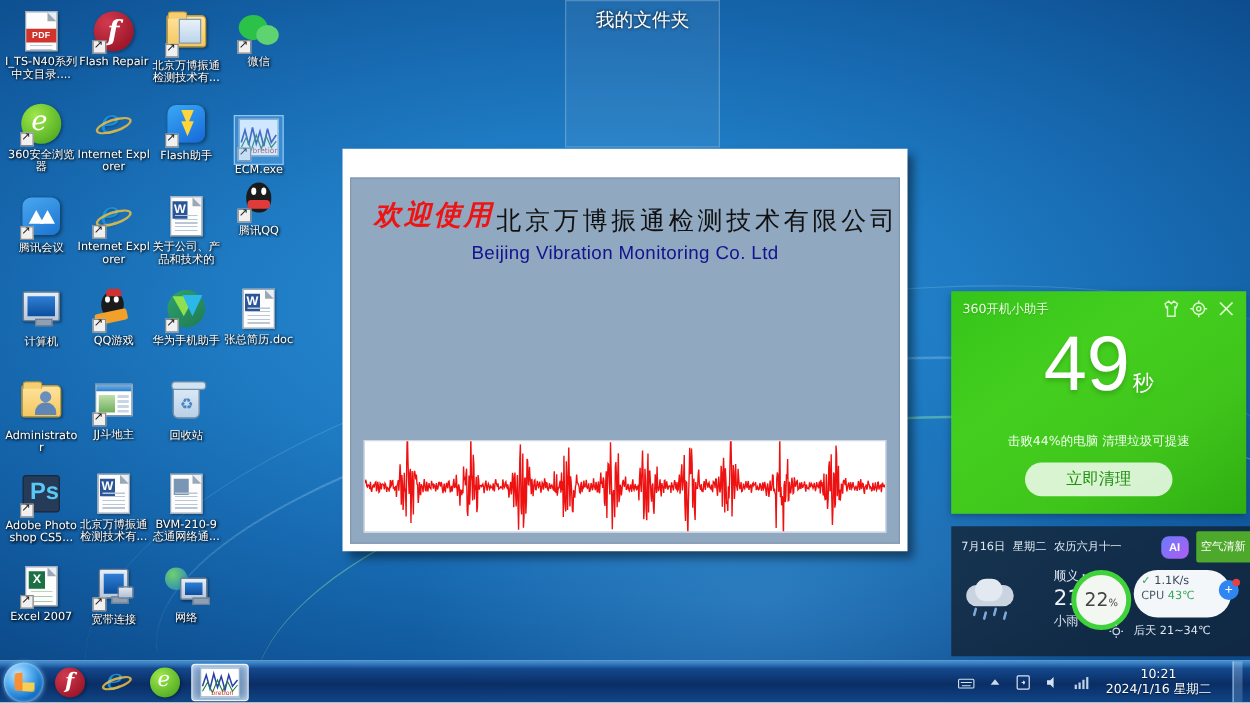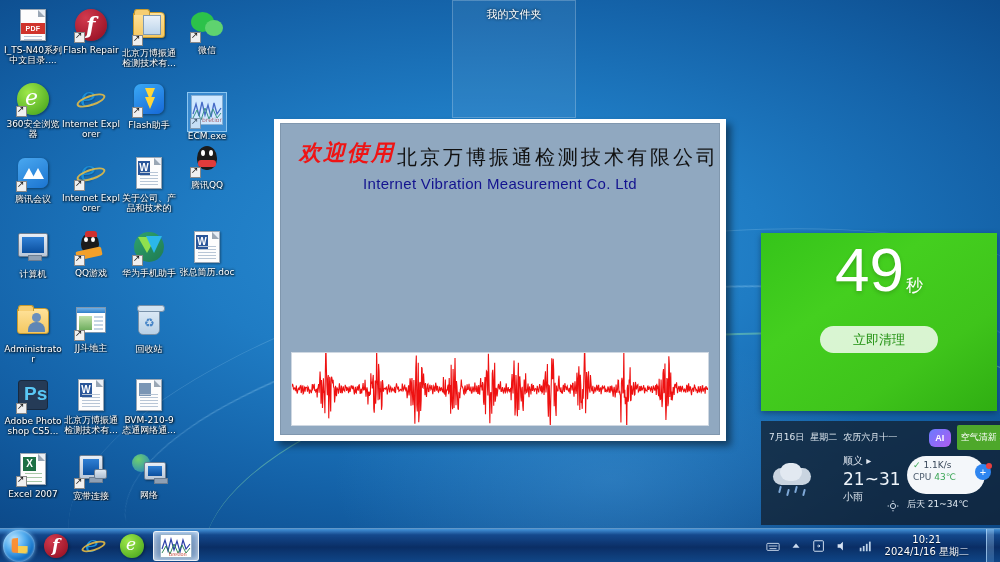--- a/index.html
+++ b/index.html
@@ -97,41 +97,41 @@
   .trash::before{content:"";position:absolute;left:-2px;top:-4px;width:26px;height:5px;background:#dce9f4;
            border:1px solid #7d93a8;border-radius:3px;}
 
   
   #folder-popup {
     position: absolute; left: 452px; top: 0px; width: 124px; height: 118px;
     background: rgba(255,255,255,0.06);
     border: 1px solid rgba(255,255,255,0.22);
   }
   #folder-popup .fp-title {
-    text-align:center; color:#ffffff; font-size:11px; padding-top:6px;
+    text-align:center; color:#ffffff; font-size:15px; padding-top:6px;
     text-shadow: 0 0 3px rgba(0,0,0,.9);
     font-family:"DejaVu Sans","Liberation Sans",sans-serif;
   }
   #folder-popup .fp-item { margin-top: 14px; text-align:center; }
   .bigfolder { width:44px;height:36px;margin:0 auto 3px;position:relative;
             background: linear-gradient(#ffe8ad,#f3c257); border:1px solid #c79a2e;border-radius:2px 5px 3px 3px;
             box-shadow: 2px 2px 3px rgba(0,0,0,0.4); }
   .bigfolder::before{content:"";position:absolute;left:0;top:-5px;width:19px;height:6px;
             background:#f7d077;border:1px solid #c79a2e;border-bottom:none;border-radius:3px 3px 0 0;}
   .bigfolder .tiles{position:absolute;left:8px;top:6px;width:28px;height:24px;
             background:
               linear-gradient(90deg,#d63b3b 0 7px,#3aa655 7px 14px,#3b6fd6 14px 21px,#e0a81f 21px 28px);
             opacity:.92;}
   #folder-popup .fp-lbl { font-size:9px;color:#fff;text-shadow:0 0 3px rgba(0,0,0,.95);
             font-family:"DejaVu Sans","Liberation Sans",sans-serif;}
 
   
   #splash {
     position: absolute; left: 274px; top: 119px; width: 452px; height: 322px;
-    background: #ffffff; padding: 4px 6px 6px 6px;
+    background: #ffffff; padding: 23px 6px 6px 6px;
     box-shadow: 5px 5px 7px rgba(0,0,0,0.45);
   }
   #splash .inner {
     width: 100%; height: 100%;
     background: #90a8c0; border: 1px solid #8097ae;
     position: relative; overflow: hidden;
   }
   #splash .welcome {
     position:absolute; left: 18px; top: 14px;
     font-family: "DejaVu Serif", "Liberation Serif", serif;
@@ -576,33 +576,60 @@
   </div>
 
   <div id="folder-popup">
     <div class="fp-title">我的文件夹</div>
   </div>
 
   <div id="splash">
     <div class="inner">
       <div class="welcome">欢迎使用</div>
       <div class="company-cn">北京万博振通检测技术有限公司</div>
-      <div class="company-en">Internet Vibration Measurement Co. Ltd</div>
+      <div class="company-en">Beijing Vibration Monitoring Co. Ltd</div>
       <div class="waveform">
         <svg id="wave-svg" viewBox="0 0 860 140" preserveAspectRatio="none">
             <path d="M0,65.2 L1,59.9 L2,62.9 L3,69.8 L4,71.1 L5,68.0 L6,67.9 L7,69.8 L8,74.3 L9,63.2 L10,74.9 L11,78.8 L12,72.8 L13,69.0 L14,68.1 L15,72.0 L16,67.8 L17,64.1 L18,63.3 L19,77.9 L20,74.1 L21,63.1 L22,68.6 L23,79.2 L24,78.0 L25,65.5 L26,66.9 L27,75.0 L28,67.0 L29,66.4 L30,66.9 L31,68.4 L32,75.0 L33,65.5 L34,67.3 L35,72.6 L36,78.9 L37,71.0 L38,73.4 L39,74.0 L40,78.2 L41,71.1 L42,60.4 L43,70.0 L44,68.1 L45,61.8 L46,61.2 L47,74.0 L48,70.9 L49,75.3 L50,73.8 L51,69.5 L52,86.6 L53,68.7 L54,67.2 L55,60.5 L56,77.1 L57,57.7 L58,35.8 L59,54.1 L60,98.7 L61,52.6 L62,66.6 L63,107.0 L64,87.5 L65,49.2 L66,76.2 L67,75.2 L68,117.1 L69,34.0 L70,-18.9 L71,27.2 L72,60.2 L73,82.2 L74,49.6 L75,42.8 L76,127.1 L77,73.2 L78,46.2 L79,79.1 L80,113.9 L81,49.9 L82,46.2 L83,51.6 L84,59.2 L85,51.9 L86,66.7 L87,67.4 L88,96.1 L89,85.6 L90,63.6 L91,79.1 L92,83.8 L93,66.7 L94,70.0 L95,70.8 L96,79.2 L97,68.4 L98,58.8 L99,68.2 L100,76.6 L101,77.0 L102,63.2 L103,70.4 L104,78.2 L105,70.3 L106,65.0 L107,72.3 L108,72.6 L109,74.0 L110,61.7 L111,66.6 L112,66.7 L113,73.8 L114,67.4 L115,68.6 L116,71.9 L117,78.1 L118,65.0 L119,70.6 L120,75.4 L121,71.0 L122,64.2 L123,64.0 L124,67.3 L125,70.4 L126,63.4 L127,66.6 L128,74.8 L129,80.6 L130,72.7 L131,65.8 L132,76.9 L133,77.9 L134,69.5 L135,64.7 L136,70.6 L137,73.1 L138,62.7 L139,61.9 L140,69.3 L141,79.6 L142,74.8 L143,69.5 L144,78.5 L145,72.2 L146,65.9 L147,58.3 L148,72.8 L149,68.1 L150,69.8 L151,52.1 L152,71.3 L153,85.1 L154,72.2 L155,66.9 L156,72.6 L157,100.3 L158,76.2 L159,77.1 L160,83.7 L161,75.2 L162,81.0 L163,39.2 L164,60.3 L165,55.3 L166,68.9 L167,51.7 L168,42.6 L169,108.3 L170,116.2 L171,86.4 L172,53.4 L173,98.8 L174,77.1 L175,-8.7 L176,52.6 L177,62.2 L178,92.0 L179,21.2 L180,35.5 L181,90.4 L182,68.5 L183,76.2 L184,55.1 L185,110.5 L186,101.9 L187,52.7 L188,60.9 L189,75.4 L190,69.9 L191,68.9 L192,68.6 L193,70.4 L194,68.7 L195,66.7 L196,70.8 L197,80.8 L198,73.1 L199,65.5 L200,61.1 L201,70.1 L202,76.7 L203,70.0 L204,65.9 L205,68.5 L206,74.5 L207,72.6 L208,69.2 L209,71.4 L210,71.8 L211,73.9 L212,65.6 L213,73.7 L214,77.9 L215,65.9 L216,59.1 L217,64.5 L218,67.9 L219,70.9 L220,65.4 L221,74.3 L222,73.1 L223,73.1 L224,70.7 L225,71.2 L226,71.7 L227,73.2 L228,59.4 L229,67.1 L230,72.8 L231,70.8 L232,64.7 L233,63.1 L234,70.4 L235,72.3 L236,67.0 L237,72.5 L238,87.7 L239,78.7 L240,70.0 L241,63.0 L242,82.7 L243,73.1 L244,49.1 L245,55.5 L246,102.7 L247,62.8 L248,48.5 L249,79.7 L250,101.4 L251,80.7 L252,52.6 L253,97.5 L254,137.5 L255,80.0 L256,28.0 L257,4.9 L258,101.7 L259,113.9 L260,71.6 L261,19.1 L262,134.5 L263,117.9 L264,58.7 L265,56.4 L266,112.6 L267,92.4 L268,27.4 L269,30.4 L270,66.8 L271,67.8 L272,39.7 L273,57.3 L274,63.6 L275,82.3 L276,58.3 L277,69.9 L278,85.5 L279,71.8 L280,61.6 L281,60.3 L282,75.0 L283,75.2 L284,68.5 L285,61.7 L286,65.9 L287,71.1 L288,69.2 L289,62.6 L290,71.3 L291,80.0 L292,73.5 L293,64.0 L294,65.9 L295,75.4 L296,70.7 L297,57.7 L298,62.7 L299,73.1 L300,64.6 L301,65.0 L302,74.5 L303,76.2 L304,73.3 L305,65.4 L306,69.0 L307,74.0 L308,69.1 L309,67.9 L310,70.8 L311,74.4 L312,76.6 L313,46.7 L314,78.6 L315,73.6 L316,80.8 L317,51.5 L318,84.8 L319,76.7 L320,72.0 L321,72.2 L322,64.6 L323,61.5 L324,80.1 L325,48.8 L326,76.5 L327,62.2 L328,118.0 L329,22.7 L330,86.2 L331,100.5 L332,109.2 L333,31.3 L334,63.6 L335,107.1 L336,56.0 L337,9.8 L338,64.2 L339,101.4 L340,54.5 L341,64.8 L342,83.3 L343,107.9 L344,110.3 L345,77.3 L346,78.1 L347,87.7 L348,71.0 L349,66.7 L350,51.8 L351,63.9 L352,65.2 L353,67.5 L354,70.6 L355,79.4 L356,80.5 L357,66.6 L358,63.2 L359,79.3 L360,71.2 L361,72.4 L362,61.0 L363,70.9 L364,70.8 L365,68.3 L366,59.9 L367,72.3 L368,73.2 L369,70.1 L370,65.4 L371,77.9 L372,77.7 L373,72.4 L374,65.1 L375,68.4 L376,76.2 L377,72.6 L378,57.5 L379,68.6 L380,72.2 L381,76.1 L382,63.3 L383,67.0 L384,78.6 L385,78.6 L386,62.5 L387,73.0 L388,81.0 L389,64.7 L390,48.7 L391,66.4 L392,62.4 L393,72.7 L394,56.4 L395,60.9 L396,95.2 L397,100.7 L398,65.6 L399,46.6 L400,119.2 L401,57.9 L402,34.7 L403,36.1 L404,65.9 L405,82.8 L406,1.5 L407,41.5 L408,83.8 L409,136.8 L410,83.3 L411,75.9 L412,84.0 L413,118.1 L414,39.9 L415,32.5 L416,59.3 L417,102.6 L418,54.5 L419,18.8 L420,94.7 L421,87.6 L422,67.6 L423,71.5 L424,84.4 L425,75.2 L426,64.3 L427,60.2 L428,66.8 L429,70.9 L430,62.6 L431,54.9 L432,74.6 L433,74.8 L434,70.8 L435,66.2 L436,74.2 L437,77.1 L438,73.6 L439,67.3 L440,71.4 L441,78.7 L442,65.8 L443,59.2 L444,73.6 L445,75.9 L446,70.3 L447,66.5 L448,73.2 L449,74.8 L450,70.0 L451,75.3 L452,67.5 L453,92.0 L454,57.2 L455,41.1 L456,67.2 L457,78.8 L458,44.9 L459,14.5 L460,53.5 L461,121.4 L462,103.8 L463,42.7 L464,62.7 L465,107.4 L466,122.8 L467,54.2 L468,19.0 L469,111.0 L470,49.5 L471,45.5 L472,62.6 L473,84.2 L474,94.2 L475,69.0 L476,65.7 L477,102.6 L478,112.9 L479,79.9 L480,51.4 L481,67.5 L482,80.4 L483,39.4 L484,69.6 L485,76.7 L486,75.8 L487,67.6 L488,59.2 L489,76.6 L490,85.8 L491,65.0 L492,70.8 L493,71.0 L494,80.5 L495,61.4 L496,60.7 L497,73.8 L498,70.4 L499,62.2 L500,69.3 L501,75.3 L502,71.5 L503,69.3 L504,70.0 L505,70.0 L506,80.3 L507,63.9 L508,68.5 L509,71.9 L510,76.5 L511,67.7 L512,60.4 L513,64.4 L514,73.2 L515,74.3 L516,63.5 L517,77.1 L518,75.6 L519,62.3 L520,51.7 L521,81.5 L522,69.3 L523,48.9 L524,35.7 L525,76.6 L526,66.2 L527,54.1 L528,21.3 L529,96.0 L530,124.0 L531,62.9 L532,64.0 L533,112.2 L534,143.8 L535,90.4 L536,57.6 L537,10.3 L538,50.0 L539,49.4 L540,11.4 L541,33.3 L542,103.4 L543,68.4 L544,57.9 L545,107.6 L546,122.5 L547,63.4 L548,73.8 L549,72.9 L550,73.0 L551,51.9 L552,44.1 L553,68.2 L554,71.5 L555,75.6 L556,66.6 L557,78.2 L558,73.6 L559,79.1 L560,67.7 L561,62.0 L562,71.0 L563,75.8 L564,58.7 L565,64.0 L566,67.0 L567,72.3 L568,66.2 L569,64.3 L570,71.4 L571,72.6 L572,74.1 L573,67.6 L574,72.5 L575,79.2 L576,62.6 L577,63.4 L578,64.6 L579,73.0 L580,58.9 L581,59.0 L582,74.4 L583,84.9 L584,70.4 L585,55.0 L586,67.2 L587,79.8 L588,73.5 L589,38.2 L590,50.5 L591,101.9 L592,54.8 L593,25.8 L594,54.5 L595,111.0 L596,42.2 L597,62.8 L598,97.4 L599,93.0 L600,108.6 L601,70.1 L602,88.9 L603,61.9 L604,21.8 L605,-17.0 L606,31.8 L607,116.9 L608,74.7 L609,36.9 L610,47.0 L611,89.8 L612,69.4 L613,35.6 L614,66.7 L615,71.3 L616,77.0 L617,43.0 L618,56.7 L619,68.7 L620,74.4 L621,70.1 L622,63.6 L623,78.1 L624,77.5 L625,73.4 L626,65.8 L627,71.7 L628,73.8 L629,70.0 L630,61.9 L631,69.2 L632,73.0 L633,65.4 L634,61.8 L635,75.6 L636,71.8 L637,69.4 L638,67.1 L639,80.2 L640,72.6 L641,66.0 L642,64.5 L643,69.0 L644,67.0 L645,67.3 L646,63.5 L647,74.9 L648,74.8 L649,70.5 L650,72.7 L651,75.4 L652,74.3 L653,65.3 L654,67.6 L655,73.1 L656,77.0 L657,68.8 L658,64.1 L659,74.7 L660,72.6 L661,63.3 L662,67.7 L663,77.8 L664,84.9 L665,71.2 L666,65.7 L667,74.1 L668,86.5 L669,76.3 L670,61.1 L671,75.9 L672,76.0 L673,70.1 L674,52.8 L675,53.3 L676,77.9 L677,73.6 L678,79.9 L679,83.0 L680,135.1 L681,58.8 L682,48.3 L683,53.1 L684,78.7 L685,74.8 L686,-6.4 L687,87.0 L688,71.3 L689,99.7 L690,85.2 L691,90.2 L692,148.8 L693,69.2 L694,62.0 L695,94.6 L696,85.5 L697,51.4 L698,58.5 L699,27.5 L700,92.5 L701,91.9 L702,63.1 L703,75.4 L704,81.1 L705,72.1 L706,56.7 L707,64.8 L708,81.2 L709,80.1 L710,56.2 L711,62.1 L712,70.7 L713,67.2 L714,62.5 L715,61.5 L716,75.5 L717,74.1 L718,73.5 L719,64.4 L720,70.8 L721,74.1 L722,63.7 L723,68.2 L724,72.5 L725,68.8 L726,67.3 L727,62.6 L728,71.6 L729,78.4 L730,67.3 L731,71.5 L732,73.2 L733,72.4 L734,73.8 L735,65.6 L736,67.3 L737,71.7 L738,65.4 L739,67.1 L740,69.1 L741,73.0 L742,70.0 L743,64.7 L744,71.3 L745,77.6 L746,72.1 L747,63.5 L748,69.4 L749,68.8 L750,73.3 L751,64.7 L752,62.6 L753,81.4 L754,60.0 L755,70.3 L756,63.3 L757,77.8 L758,84.1 L759,50.2 L760,85.1 L761,90.7 L762,90.0 L763,51.4 L764,80.0 L765,105.2 L766,90.1 L767,39.6 L768,31.2 L769,78.0 L770,74.7 L771,20.2 L772,88.9 L773,130.2 L774,103.9 L775,48.8 L776,51.0 L777,103.4 L778,96.9 L779,6.5 L780,21.1 L781,85.5 L782,69.9 L783,38.1 L784,91.4 L785,75.0 L786,92.5 L787,82.4 L788,66.2 L789,69.0 L790,81.7 L791,62.3 L792,60.9 L793,61.9 L794,68.4 L795,57.1 L796,68.2 L797,78.1 L798,70.9 L799,67.4 L800,64.2 L801,72.4 L802,75.6 L803,63.7 L804,67.5 L805,73.5 L806,71.0 L807,63.7 L808,69.6 L809,71.5 L810,76.3 L811,72.5 L812,70.3 L813,72.3 L814,77.1 L815,70.7 L816,61.8 L817,66.5 L818,76.2 L819,64.5 L820,59.1 L821,74.4 L822,71.3 L823,65.7 L824,66.4 L825,76.8 L826,82.0 L827,71.5 L828,69.7 L829,67.3 L830,75.4 L831,71.2 L832,61.4 L833,65.6 L834,68.0 L835,72.6 L836,70.9 L837,72.3 L838,78.0 L839,74.8 L840,64.7 L841,71.2 L842,76.8 L843,72.7 L844,64.1 L845,71.0 L846,76.1 L847,73.5 L848,64.0 L849,63.6 L850,75.1 L851,70.9 L852,69.1 L853,68.2 L854,79.1 L855,68.6 L856,64.5 L857,70.8 L858,67.4 L859,71.8 L860,67.7 " fill="none" stroke="#ee1111" stroke-width="1.1" vector-effect="non-scaling-stroke"></path>
           </svg>
       </div>
     </div>
   </div>
 
   <div id="widget360">
+    <div class="w-head">
+      <div class="w-title">360开机小助手</div>
+      <div class="w-ico">
+        <svg width="16" height="16" viewBox="0 0 16 16">
+            <path d="M3 4 L6 2 L8 4 L10 2 L13 4 L12 7 L11 6.5 L11 14 L5 14 L5 6.5 L4 7 Z" fill="none" stroke="#eaffe0" stroke-width="1.1"></path>
+          </svg>
+      </div>
+      <div class="w-ico">
+        <svg width="16" height="16" viewBox="0 0 16 16">
+            <circle cx="8" cy="8" r="4.6" fill="none" stroke="#eaffe0" stroke-width="1.1"></circle>
+            <circle cx="8" cy="8" r="1.7" fill="none" stroke="#eaffe0" stroke-width="1.1"></circle>
+            <g stroke="#eaffe0" stroke-width="1.1">
+              <line x1="8" y1="1.3" x2="8" y2="3.2"></line>
+              <line x1="8" y1="12.8" x2="8" y2="14.7"></line>
+              <line x1="1.3" y1="8" x2="3.2" y2="8"></line>
+              <line x1="12.8" y1="8" x2="14.7" y2="8"></line>
+            </g>
+          </svg>
+      </div>
+      <div class="w-ico">
+        <svg width="16" height="16" viewBox="0 0 16 16">
+            <line x1="3" y1="3" x2="13" y2="13" stroke="#eaffe0" stroke-width="1.4"></line>
+            <line x1="13" y1="3" x2="3" y2="13" stroke="#eaffe0" stroke-width="1.4"></line>
+          </svg>
+      </div>
+    </div>
     <div class="bignum">
       <span>49</span><span class="unit">秒</span>
     </div>
+    <div class="subtext">击败44%的电脑 清理垃圾可提速</div>
     <button class="cta">立即清理</button>
   </div>
 
   <div id="weather">
     <div class="row1">
       <span class="date">7月16日</span>
       <span class="date">星期二</span>
       <span class="date">农历六月十一</span>
       <span class="ai-badge">AI</span>
       <span class="aqi">
@@ -620,20 +647,25 @@
         <div class="drop" style="left:34px;top:27px;"></div>
       </div>
       <div class="wcol">
         <div class="city">
           <span>顺义</span>
           <span>▸</span>
         </div>
         <div class="temp">21~31</div>
         <div class="cond">小雨</div>
       </div>
+      <div class="ring">
+        <div class="pct">
+          <span>22</span><small>%</small>
+        </div>
+      </div>
       <div class="pill">
         <div class="net">
           <span class="chk">✓</span>
           <span>1.1K/s</span>
         </div>
         <div class="cpu">
           <span>CPU</span>
           <b>43℃</b>
         </div>
         <div class="plus">+</div>

